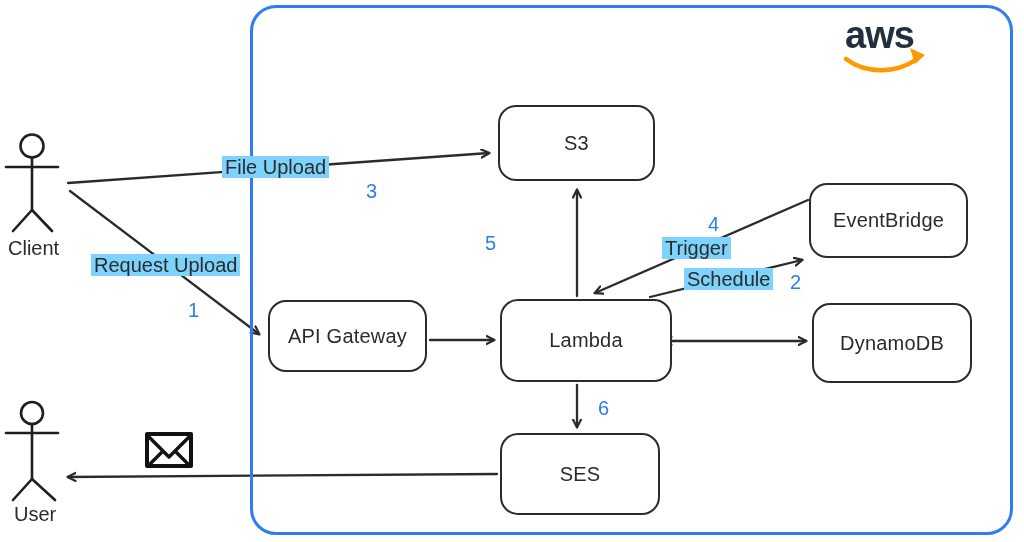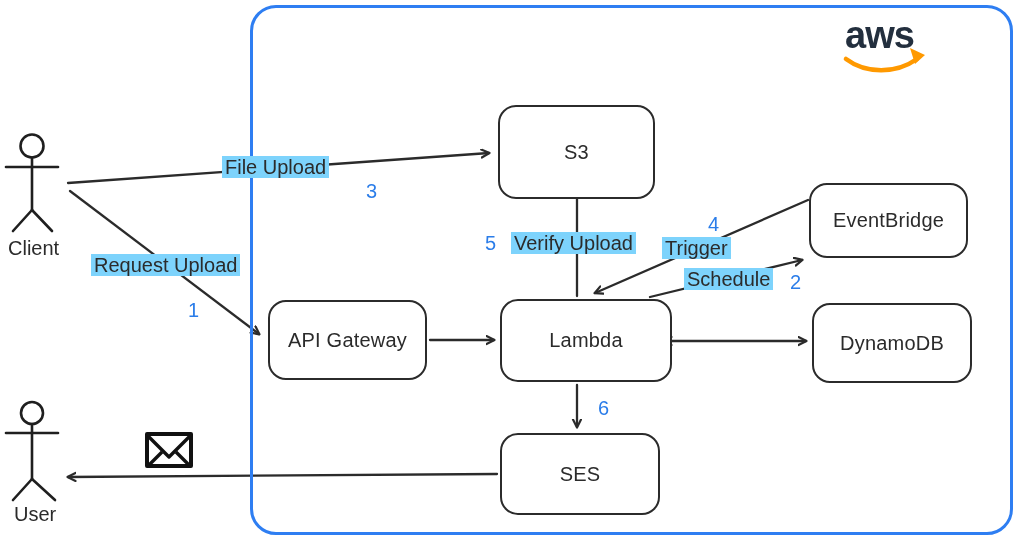--- a/index.html
+++ b/index.html
@@ -28,22 +28,22 @@
     border: 2.5px solid #2b2b2b;
     border-radius: 18px;
     background: #ffffff;
     display: flex;
     align-items: center;
     justify-content: center;
     font-size: 20px;
     letter-spacing: 0.2px;
     box-sizing: border-box;
   }
-  .node-s3          { left: 498px; top: 105px; width: 157px; height: 94px; }
-  .node-api-gateway { left: 268px; top: 300px; width: 159px; height: 80px; }
+  .node-s3          { left: 498px; top: 105px; width: 157px; height: 76px; }
+  .node-api-gateway { left: 268px; top: 300px; width: 159px; height: 72px; }
   .node-lambda      { left: 500px; top: 299px; width: 172px; height: 83px; }
   .node-eventbridge { left: 809px; top: 183px; width: 159px; height: 75px; }
   .node-dynamodb    { left: 812px; top: 303px; width: 160px; height: 80px; align-items: center; }
   .node-ses         { left: 500px; top: 433px; width: 160px; height: 82px; text-align: center; }
 
   .edge-label {
     position: absolute;
     font-size: 20px;
     line-height: 22px;
     background: #7dd3fc;
@@ -178,21 +178,20 @@
   <div class="actor-label lbl-client">Client</div>
   <div class="actor-label lbl-user">User</div>
 
   <div class="edge-label lbl-file-upload">File Upload</div>
   <div class="step-num num-3">3</div>
 
   <div class="edge-label lbl-request-upload">Request Upload</div>
   <div class="step-num num-1">1</div>
 
   <div class="step-num num-5">5</div>
-  <div class="edge-label lbl-verify-upload">Verify Upload</div>
 
   <div class="edge-label lbl-trigger">Trigger</div>
   <div class="step-num num-4">4</div>
 
   <div class="edge-label lbl-schedule">Schedule</div>
   <div class="step-num num-2">2</div>
 
   <div class="step-num num-6">6</div>
 
 </div>

